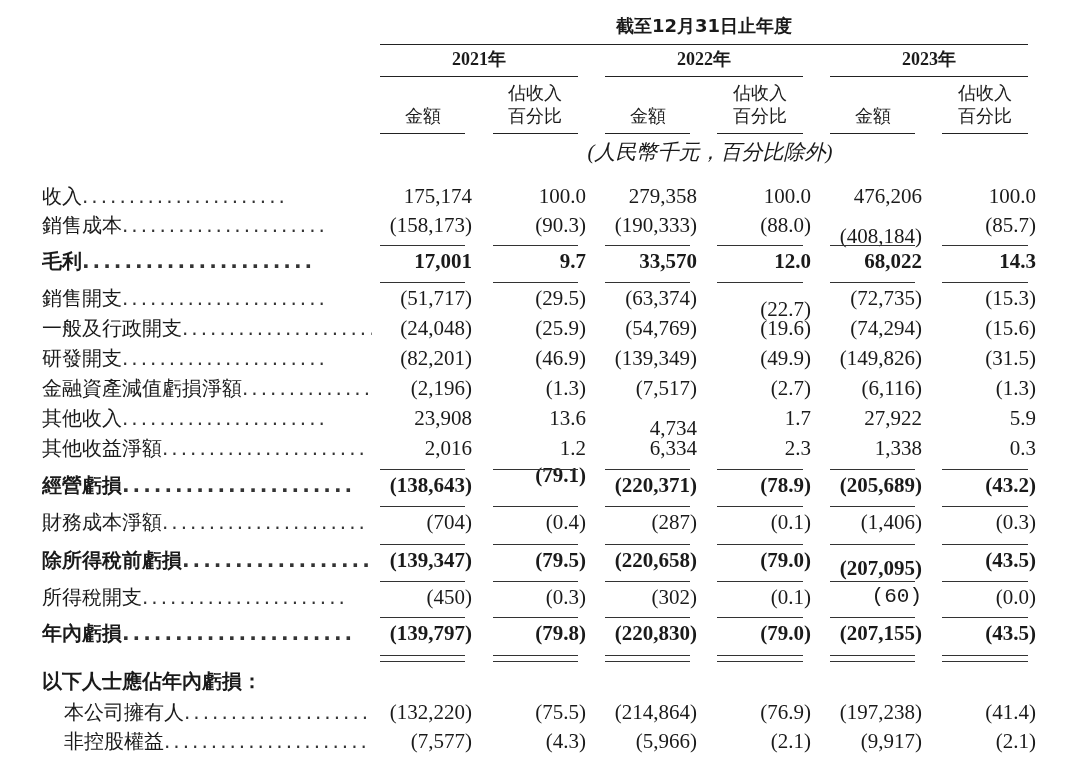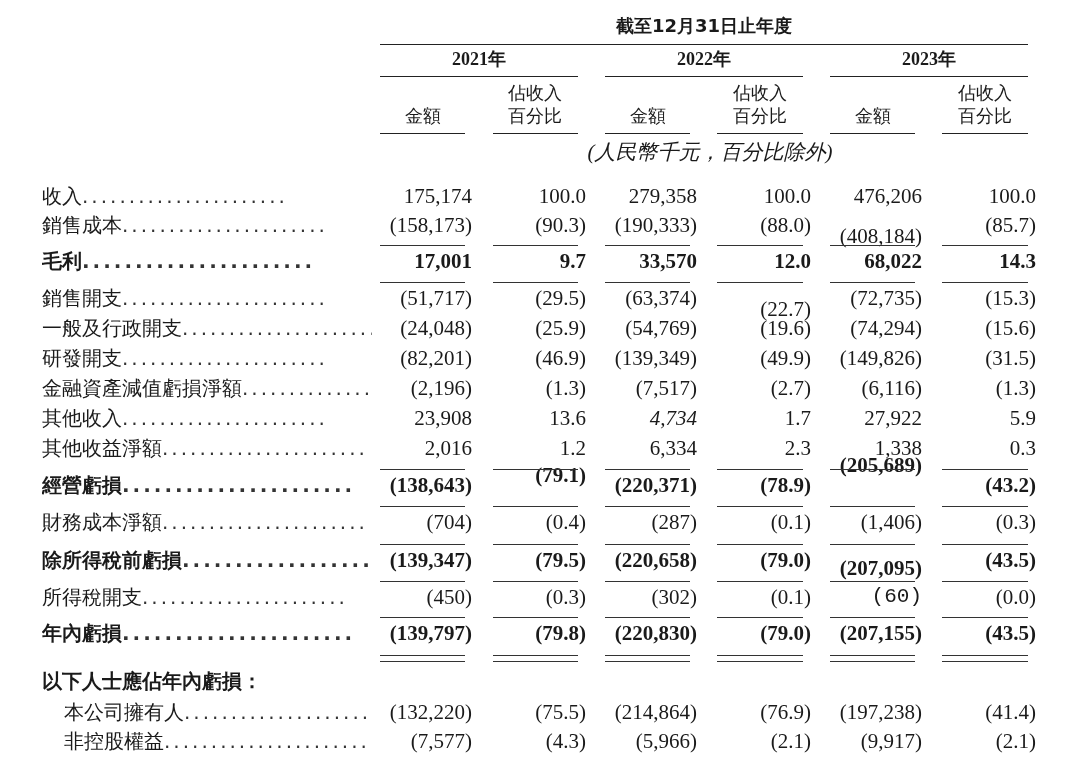--- a/index.html
+++ b/index.html
@@ -117,37 +117,37 @@
     <div class="label" style="top: 375px;"><span>金融資產減值虧損淨額</span><span class="dots">......................</span></div>
     <div class="num c0" style="top: 376px;">(2,196)</div>
     <div class="num c1" style="top: 376px;">(1.3)</div>
     <div class="num c2" style="top: 376px;">(7,517)</div>
     <div class="num c3" style="top: 376px;">(2.7)</div>
     <div class="num c4" style="top: 376px;">(6,116)</div>
     <div class="num c5" style="top: 376px;">(1.3)</div>
     <div class="label" style="top: 405px;"><span>其他收入</span><span class="dots">......................</span></div>
     <div class="num c0" style="top: 406px;">23,908</div>
     <div class="num c1" style="top: 406px;">13.6</div>
-    <div class="num c2" style="top: 406px; font-style: italic;">4,734</div>
+    <div class="num c2" style="top: 416px;">4,734</div>
     <div class="num c3" style="top: 406px;">1.7</div>
     <div class="num c4" style="top: 406px;">27,922</div>
     <div class="num c5" style="top: 406px;">5.9</div>
     <div class="label" style="top: 435px;"><span>其他收益淨額</span><span class="dots">......................</span></div>
     <div class="num c0" style="top: 436px;">2,016</div>
     <div class="num c1" style="top: 436px;">1.2</div>
     <div class="num c2" style="top: 436px;">6,334</div>
     <div class="num c3" style="top: 436px;">2.3</div>
     <div class="num c4" style="top: 436px;">1,338</div>
     <div class="num c5" style="top: 436px;">0.3</div>
     <div class="label bold" style="top: 472px;"><span>經營虧損</span><span class="dots">......................</span></div>
     <div class="num c0 bold" style="top: 473px;">(138,643)</div>
     <div class="num c1 bold" style="top: 463px;">(79.1)</div>
     <div class="num c2 bold" style="top: 473px;">(220,371)</div>
     <div class="num c3 bold" style="top: 473px;">(78.9)</div>
-    <div class="num c4 bold" style="top: 453px;">(205,689)</div>
+    <div class="num c4 bold" style="top: 473px;">(205,689)</div>
     <div class="num c5 bold" style="top: 473px;">(43.2)</div>
     <div class="label" style="top: 509px;"><span>財務成本淨額</span><span class="dots">......................</span></div>
     <div class="num c0" style="top: 510px;">(704)</div>
     <div class="num c1" style="top: 510px;">(0.4)</div>
     <div class="num c2" style="top: 510px;">(287)</div>
     <div class="num c3" style="top: 510px;">(0.1)</div>
     <div class="num c4" style="top: 510px;">(1,406)</div>
     <div class="num c5" style="top: 510px;">(0.3)</div>
     <div class="label bold" style="top: 547px;"><span>除所得稅前虧損</span><span class="dots">......................</span></div>
     <div class="num c0 bold" style="top: 548px;">(139,347)</div>

